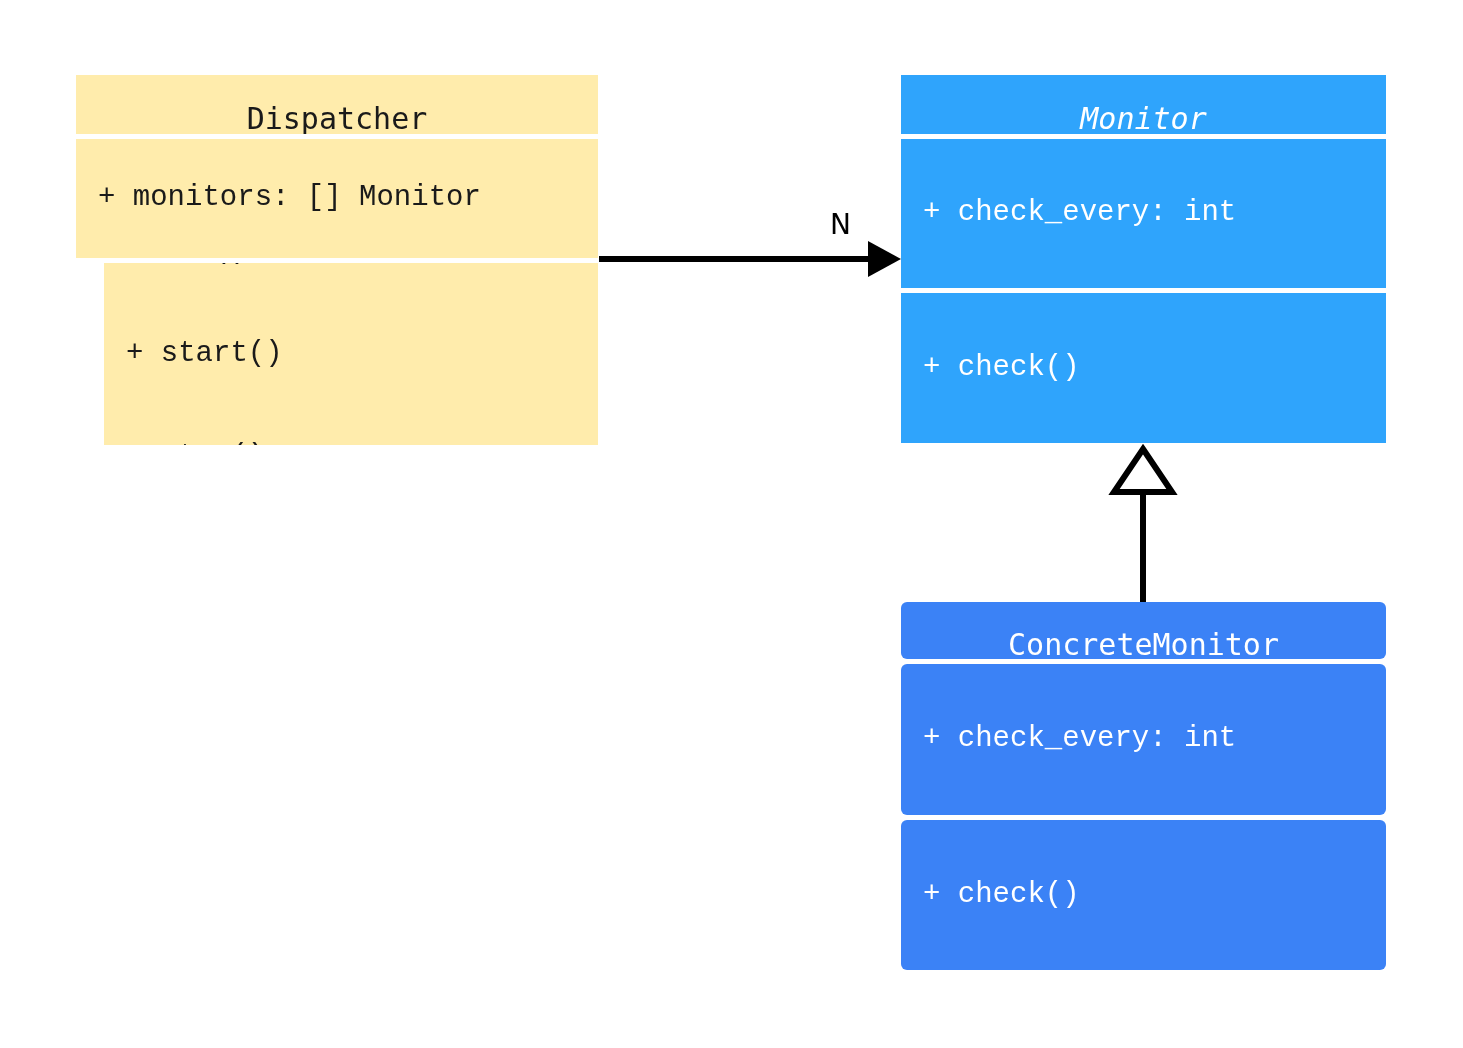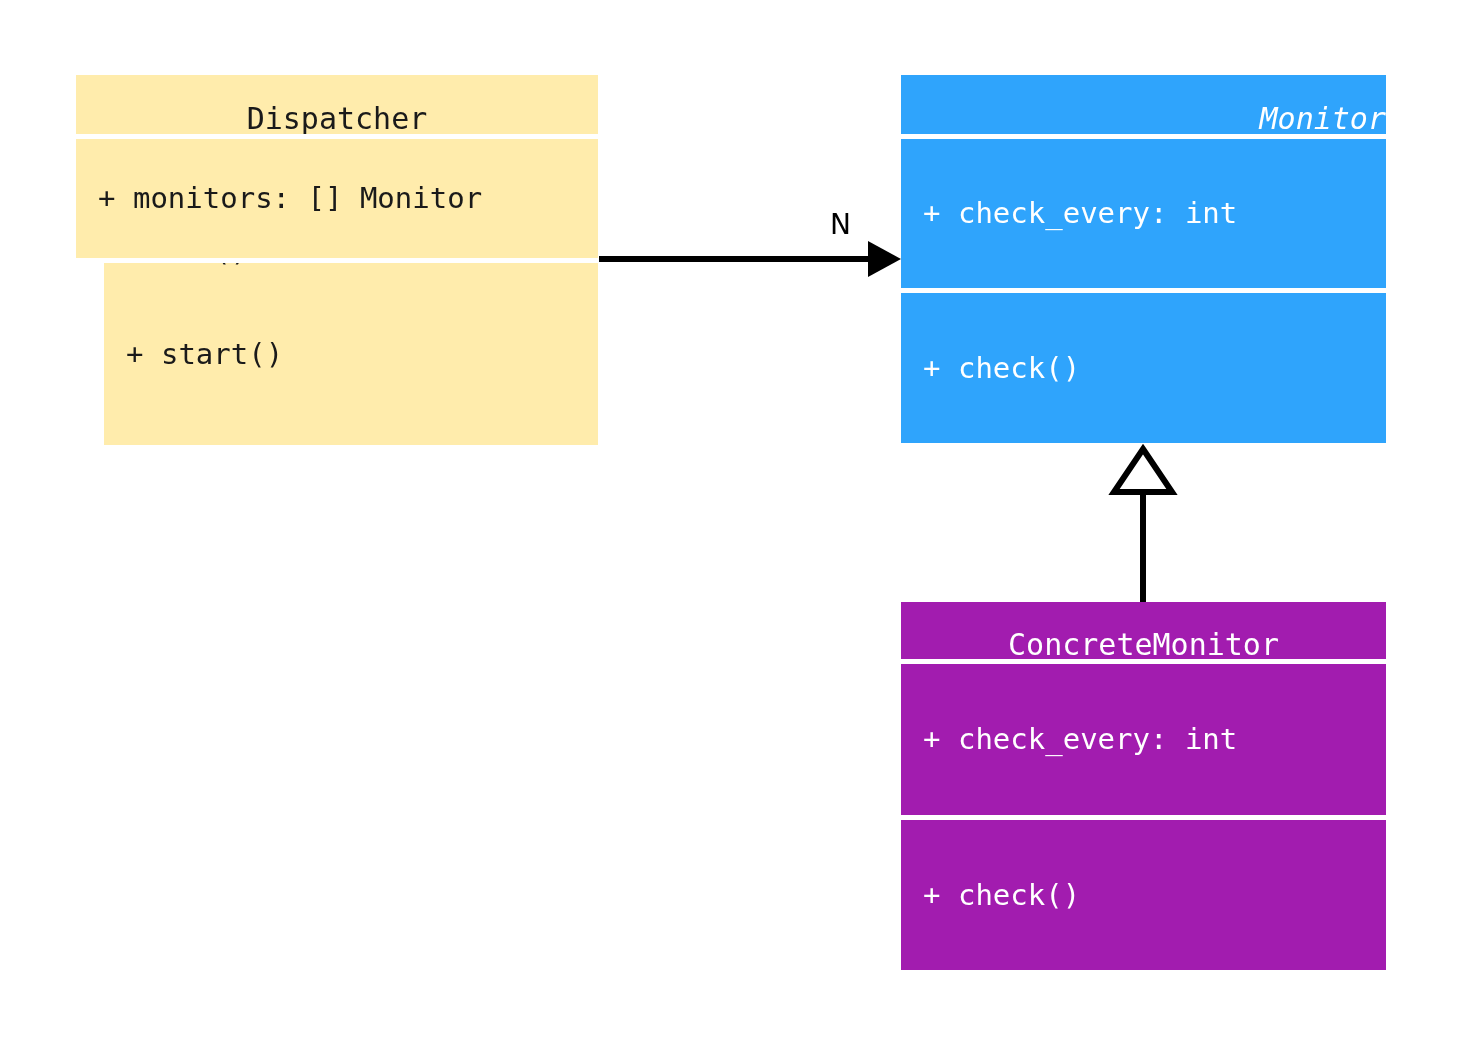--- a/index.html
+++ b/index.html
@@ -47,46 +47,46 @@
     text-align: center;
     font-size: 30px;
     line-height: 1.25;
     letter-spacing: 0px;
     white-space: nowrap;
     margin-top: 28px;
   }
 
   .class-title.abstract {
     font-style: italic;
-    text-align: right;
   }
 
   .member-list {
     padding-left: 22px;
     font-size: 29px;
     line-height: 1.18;
     white-space: pre;
   }
 
   .member-line {
     white-space: pre;
+    font-family: Liberation Mono, monospace;
   }
 
   
   .box-dispatcher .compartment { background: #ffecac; }
   .box-dispatcher .class-title,
   .box-dispatcher .member-line { color: #1a1a1a; }
 
   
   .box-monitor .compartment { background: #2fa4fc; }
   .box-monitor .class-title,
   .box-monitor .member-line { color: #ffffff; }
 
   
-  .box-concrete .compartment { background: #a21caf; }
+  .box-concrete .compartment { background: #3b82f6; border-radius: 6px; }
   .box-concrete .class-title,
   .box-concrete .member-line { color: #ffffff; }
 
   
   .edge-layer {
     position: absolute;
     left: 0; top: 0;
     width: 1463px;
     height: 1048px;
     pointer-events: none;

